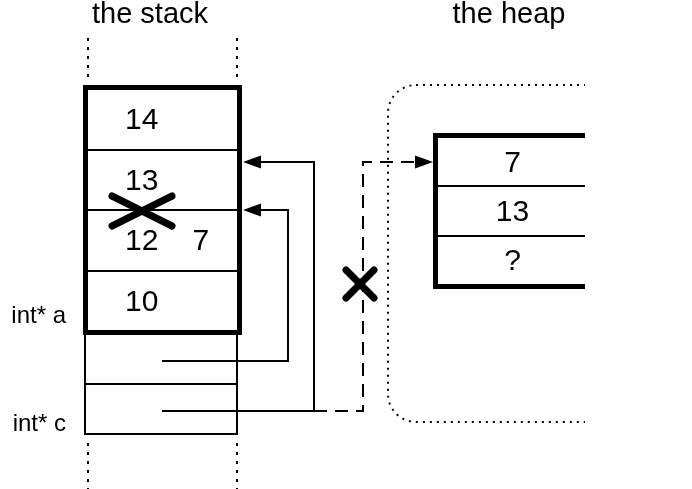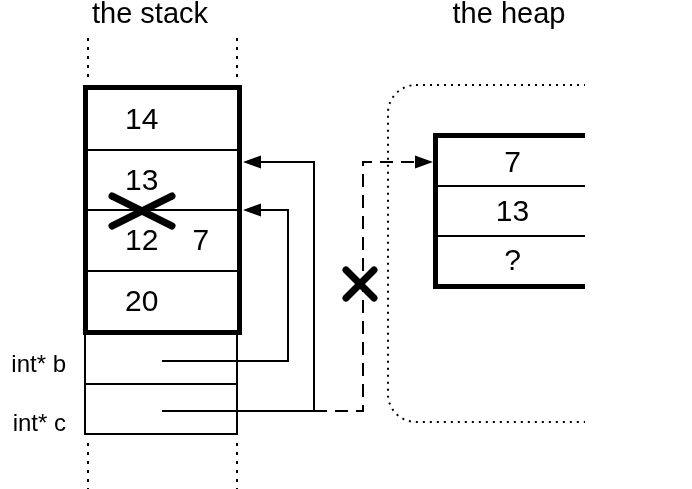--- a/index.html
+++ b/index.html
@@ -98,36 +98,36 @@
   }
 </style>
 </head>
 <body>
 
 <div class="canvas">
 
   <div class="title stack-title">the stack</div>
   <div class="title heap-title">the heap</div>
 
-  <div class="ptr-label" style="top:364px">int* b</div>
+  <div class="ptr-label" style="top:315px">int* a</div>
   <div class="ptr-label" style="top:423px">int* c</div>
 
   <div class="stack-box">
     <div class="srow">
       <span>14</span>
     </div>
     <div class="srow">
       <span>13</span>
     </div>
     <div class="srow">
       <span>12</span>
       <span class="new-value">7</span>
     </div>
     <div class="srow">
-      <span>20</span>
+      <span>10</span>
     </div>
   </div>
 
   <div class="sub-box">
     <div class="subrow"></div>
     <div class="subrow"></div>
   </div>
 
   <div class="heap-box">
     <div class="hrow">

